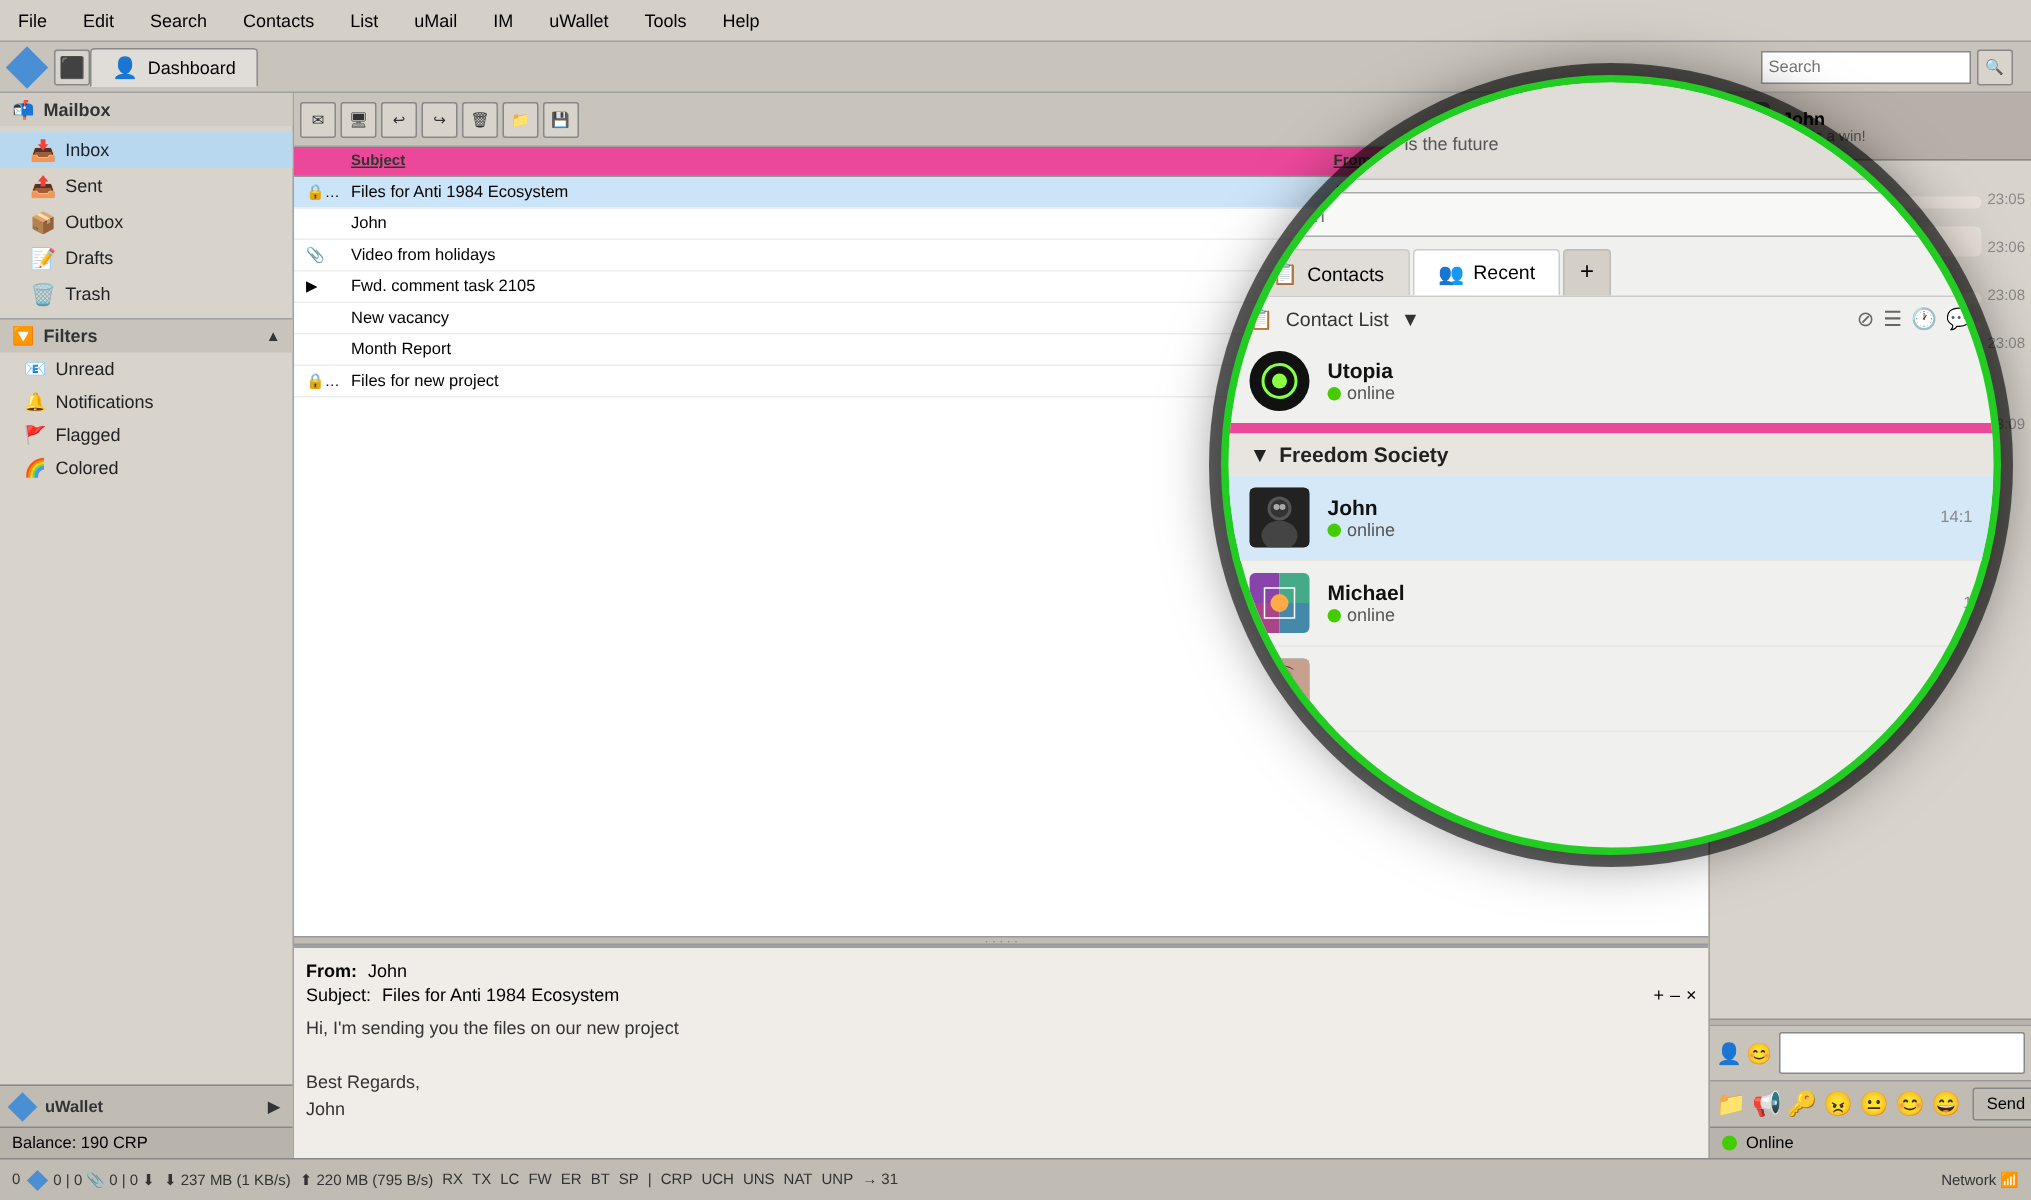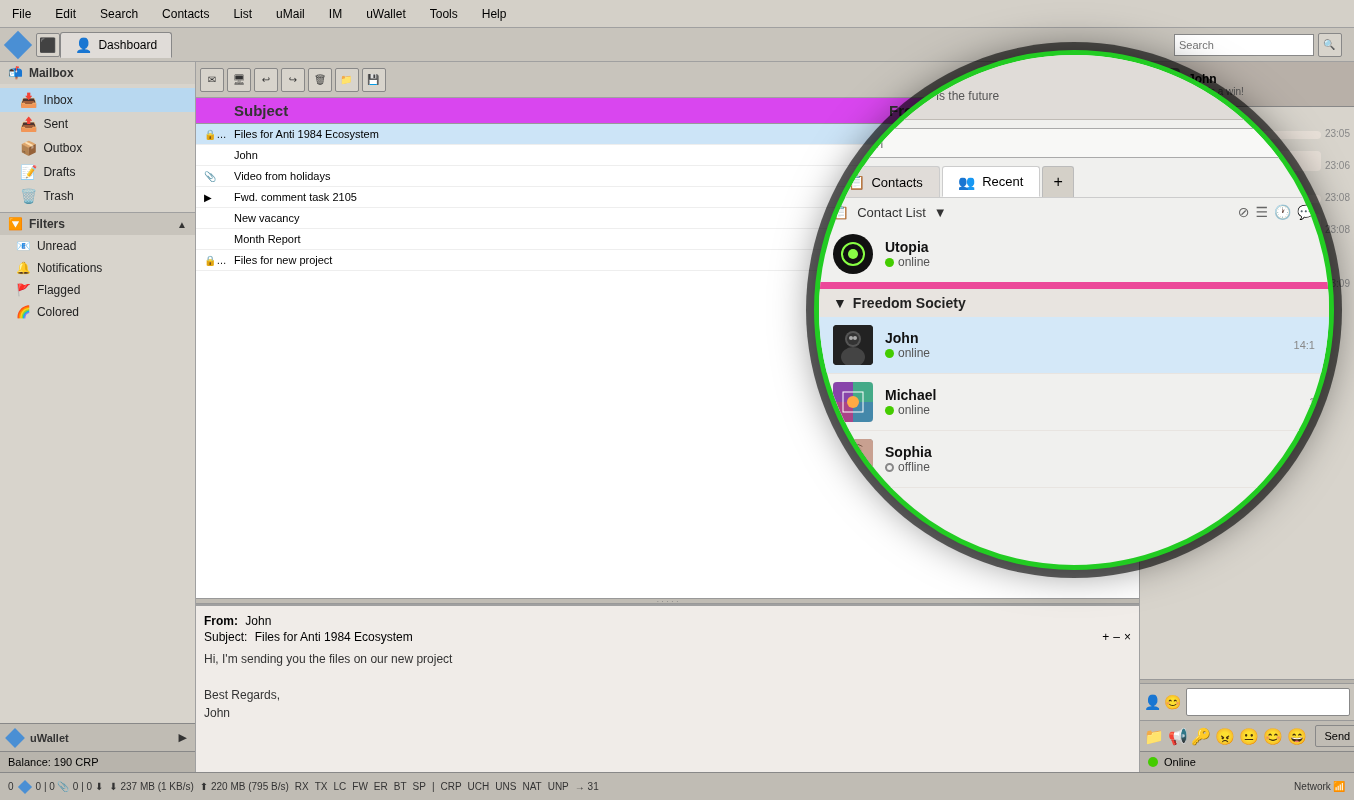--- a/index.html
+++ b/index.html
@@ -164,26 +164,27 @@
       display: flex;
       align-items: center;
       padding: 0 4px;
       gap: 3px;
       border-bottom: 1px solid #a0a0a0;
     }
 
     .email-list-header {
       display: grid;
       grid-template-columns: 30px 1fr 60px 120px 70px;
-      background: #d946ef;
+      background: #ec4899;
       border-bottom: 1px solid #999;
       padding: 2px 4px;
-      font-size: 15px;
+      font-size: 10px;
       font-weight: bold;
       color: #333;
+      text-decoration: underline;
     }
     .email-list-header span { padding: 2px 4px; }
 
     .email-list {
       flex: 1;
       overflow-y: auto;
       background: #fff;
     }
     .email-row {
       display: grid;
@@ -195,21 +196,21 @@
       align-items: center;
     }
     .email-row.selected { background: #cce4f7; }
     .email-row span { padding: 1px 4px; overflow: hidden; white-space: nowrap; text-overflow: ellipsis; }
 
     
     .preview-pane {
       background: #f0ece8;
       border-top: 2px solid #a0a0a0;
       padding: 8px;
-      height: 168px;
+      height: 142px;
       flex-shrink: 0;
       font-size: 12px;
     }
     .preview-from { font-weight: bold; margin-bottom: 2px; }
     .preview-subject { margin-bottom: 6px; }
     .preview-body { color: #333; line-height: 1.5; }
 
     
     .status-bar {
       background: #c8c4bc;
@@ -1070,23 +1071,16 @@
         <svg viewBox="0 0 40 40" width="40" height="40">
           <rect width="40" height="40" fill="#c8a090"></rect>
           <circle cx="20" cy="14" r="9" fill="#b08878"></circle>
           <path d="M 5 40 Q 20 25 35 40" fill="#a07868"></path>
           <circle cx="16" cy="13" r="2" fill="#333"></circle>
           <circle cx="24" cy="13" r="2" fill="#333"></circle>
           <path d="M 15 19 Q 20 23 25 19" stroke="#cc7777" stroke-width="1.5" fill="none"></path>
           <path d="M 10 8 Q 20 2 30 8 Q 28 5 20 4 Q 12 5 10 8" fill="#5a3a2a"></path>
         </svg>
       </div>
-      <div class="contact-info">
-        <div class="contact-name">Sophia</div>
-        <div class="contact-status">
-          <div class="status-dot-gray"></div>
-          <span>offline</span>
-        </div>
-      </div>
     </div>
 
   </div>
 </div>
 
 </body></html>

